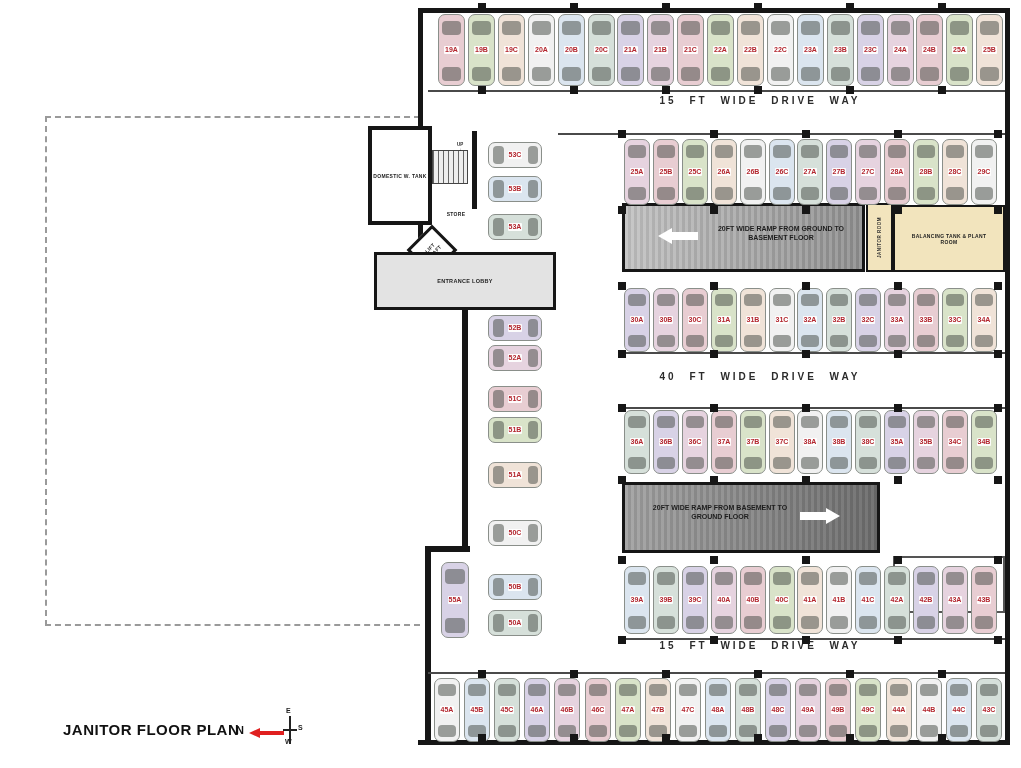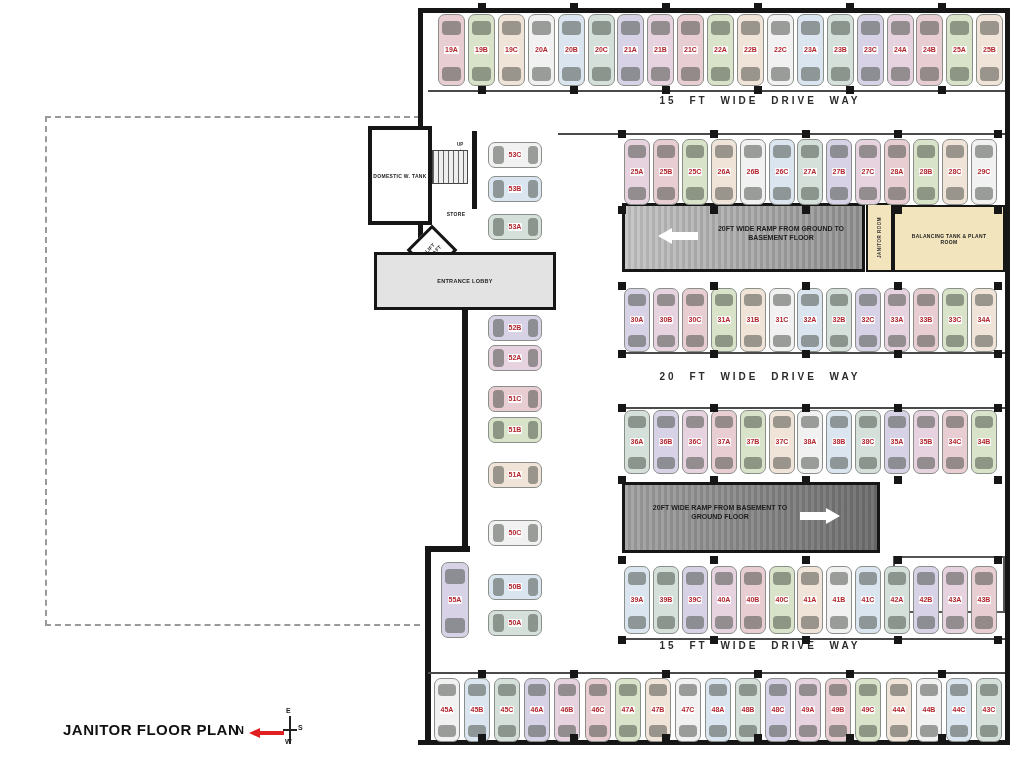--- a/index.html
+++ b/index.html
@@ -110,21 +110,21 @@
 
   <div class="ramp ramp2" style="left:622px;top:482px;width:258px;height:71px;"></div>
   <div class="ramp-text" style="left:650px;top:503px;width:140px;">20FT WIDE RAMP FROM BASEMENT TO GROUND FLOOR</div>
   <div class="varrow" style="left:796px;top:508px;width:44px;height:16px;">
     <div class="tail" style="left:4px;top:4px;width:26px;height:8px;background:#fff;"></div>
     <div class="head" style="left:30px;border-top:8px solid transparent;border-bottom:8px solid transparent;border-left:14px solid #fff;"></div>
   </div>
   <div class="empty-bay" style="left:893px;top:556px;width:112px;height:57px;"></div>
 
   <div class="driveway" style="left:610px;top:95px;">15 FT WIDE DRIVE WAY</div>
-  <div class="driveway" style="left:610px;top:371px;">20 FT WIDE DRIVE WAY</div>
+  <div class="driveway" style="left:610px;top:371px;">40 FT WIDE DRIVE WAY</div>
   <div class="driveway" style="left:610px;top:640px;">15 FT WIDE DRIVE WAY</div>
 
   <div id="cars">
       <div class="car v" style="left: 438px; top: 14px; width: 27px; height: 72px; background: rgb(232, 205, 210);">
         <span class="lbl">19A</span>
       </div>
       <div class="car v" style="left: 468px; top: 14px; width: 27px; height: 72px; background: rgb(217, 227, 201);">
         <span class="lbl">19B</span>
       </div>
       <div class="car v" style="left: 498px; top: 14px; width: 27px; height: 72px; background: rgb(240, 227, 216);">

